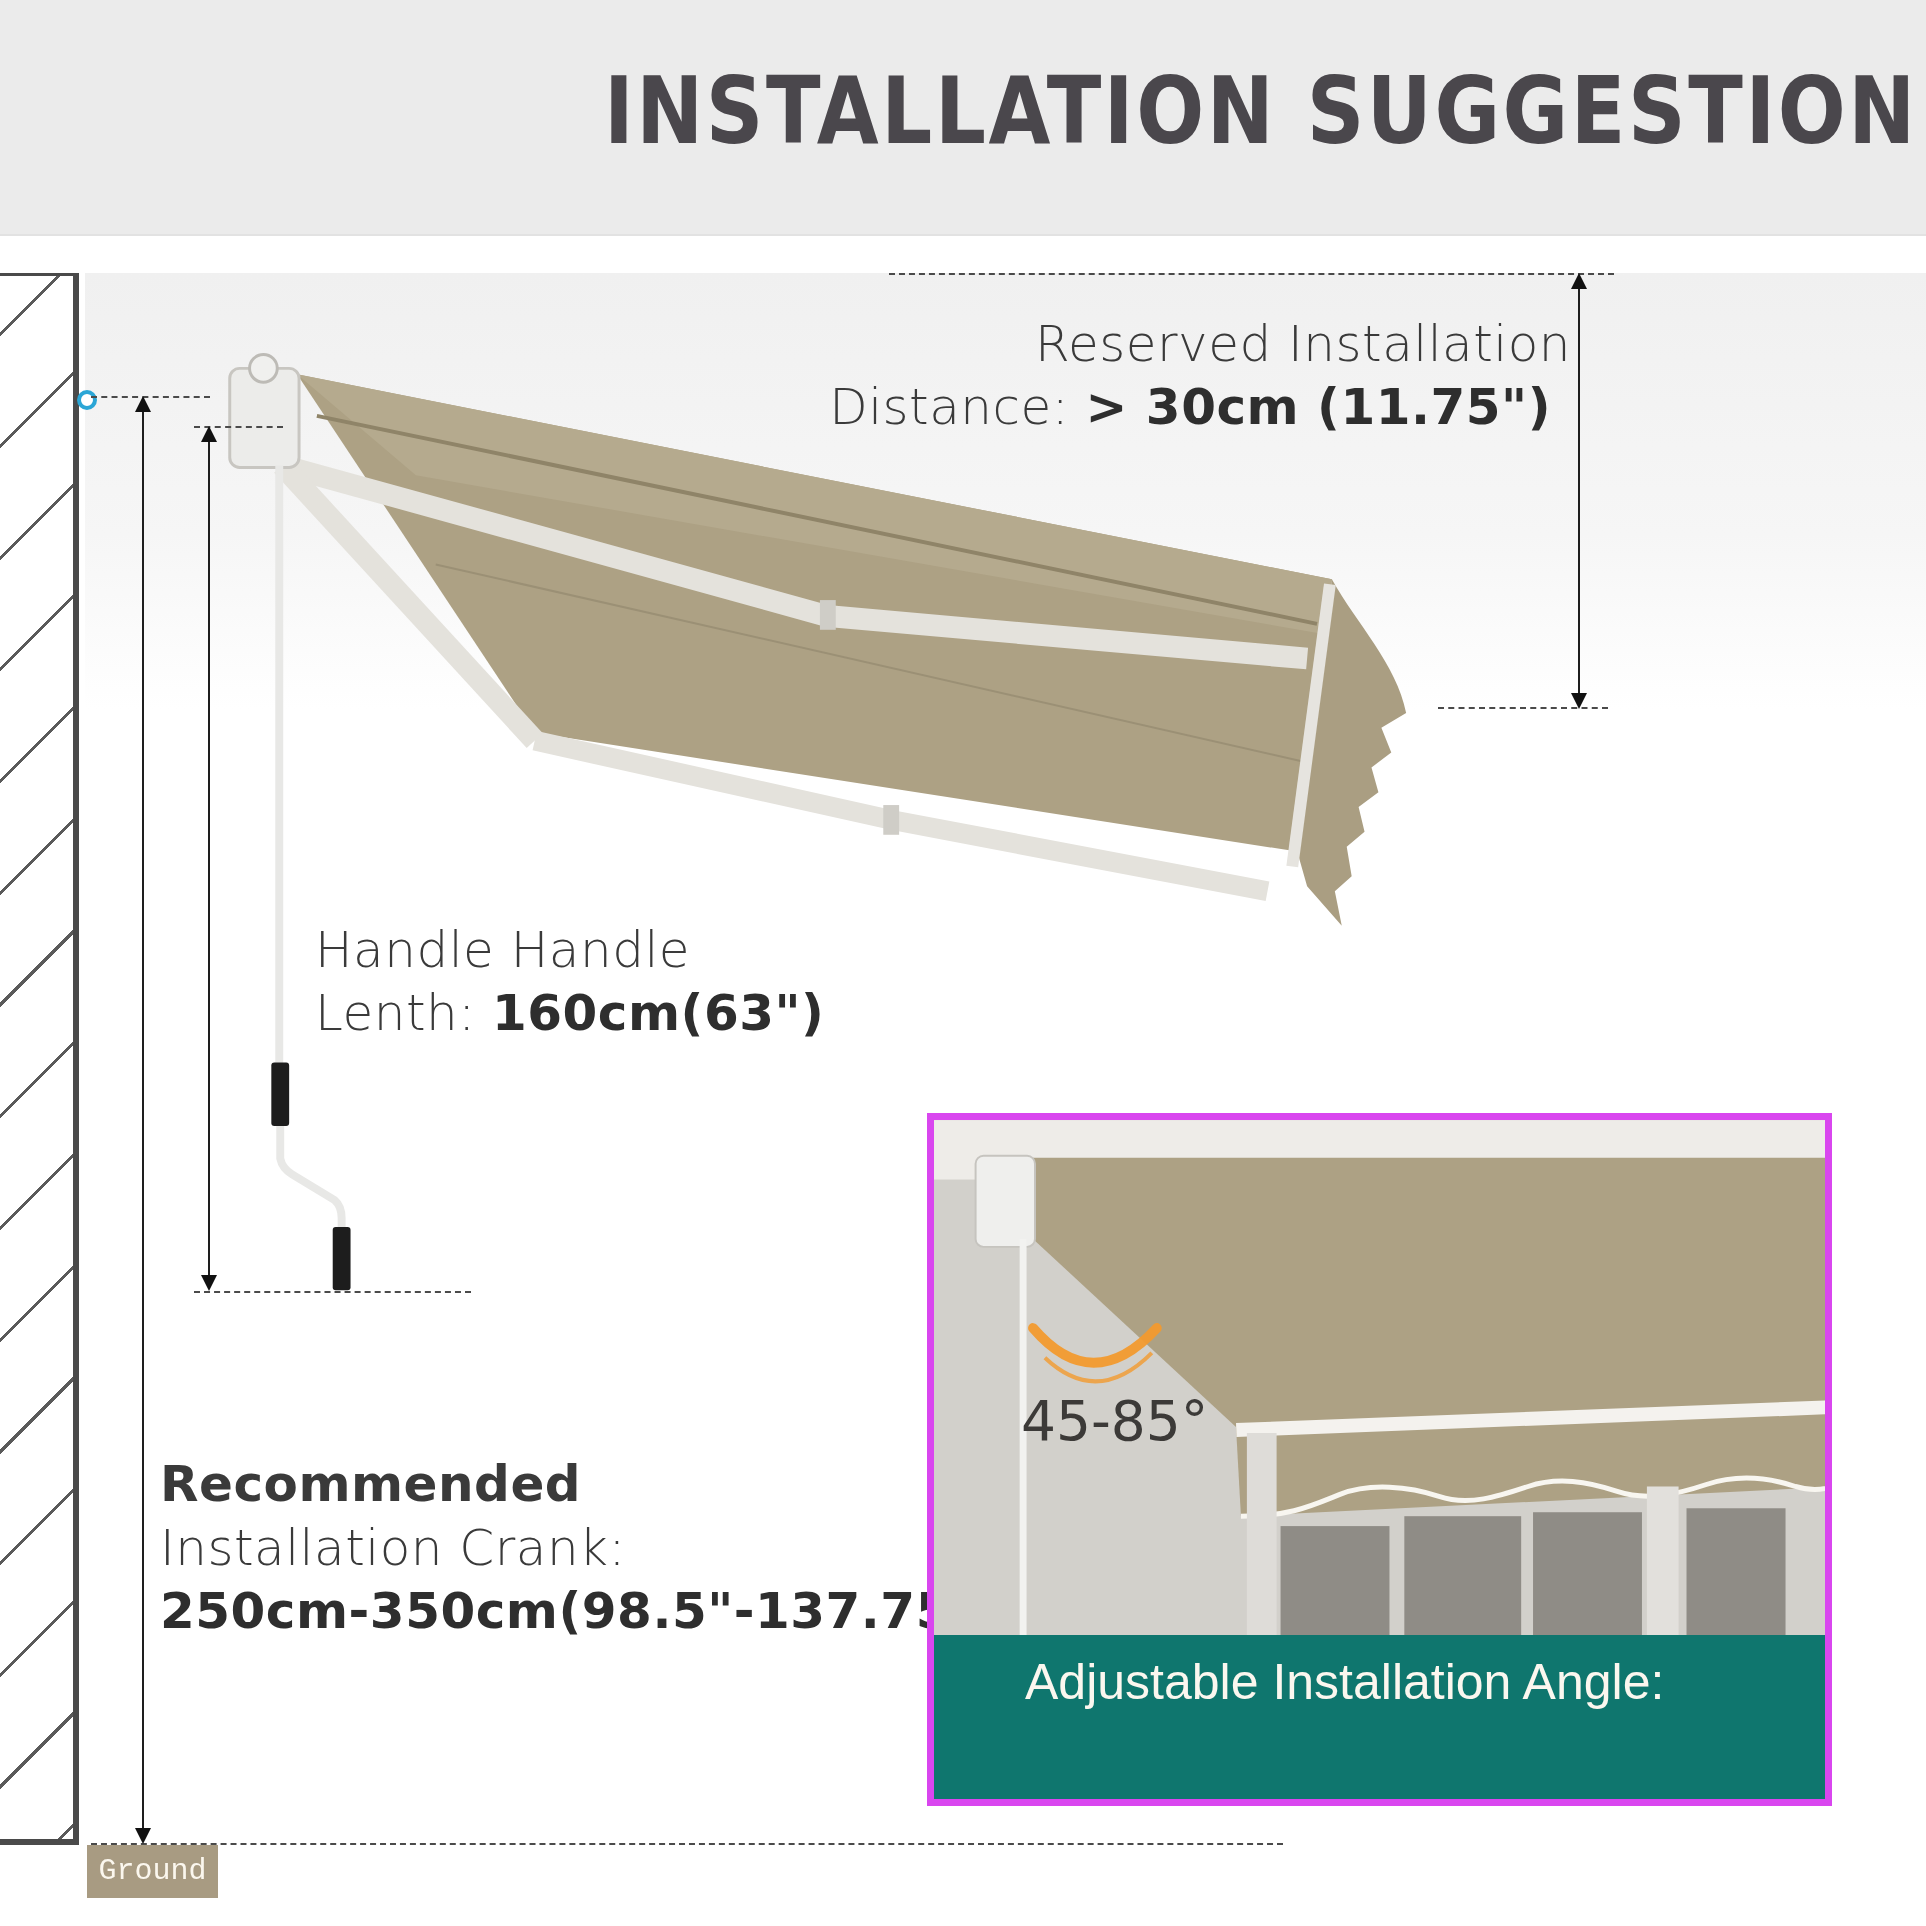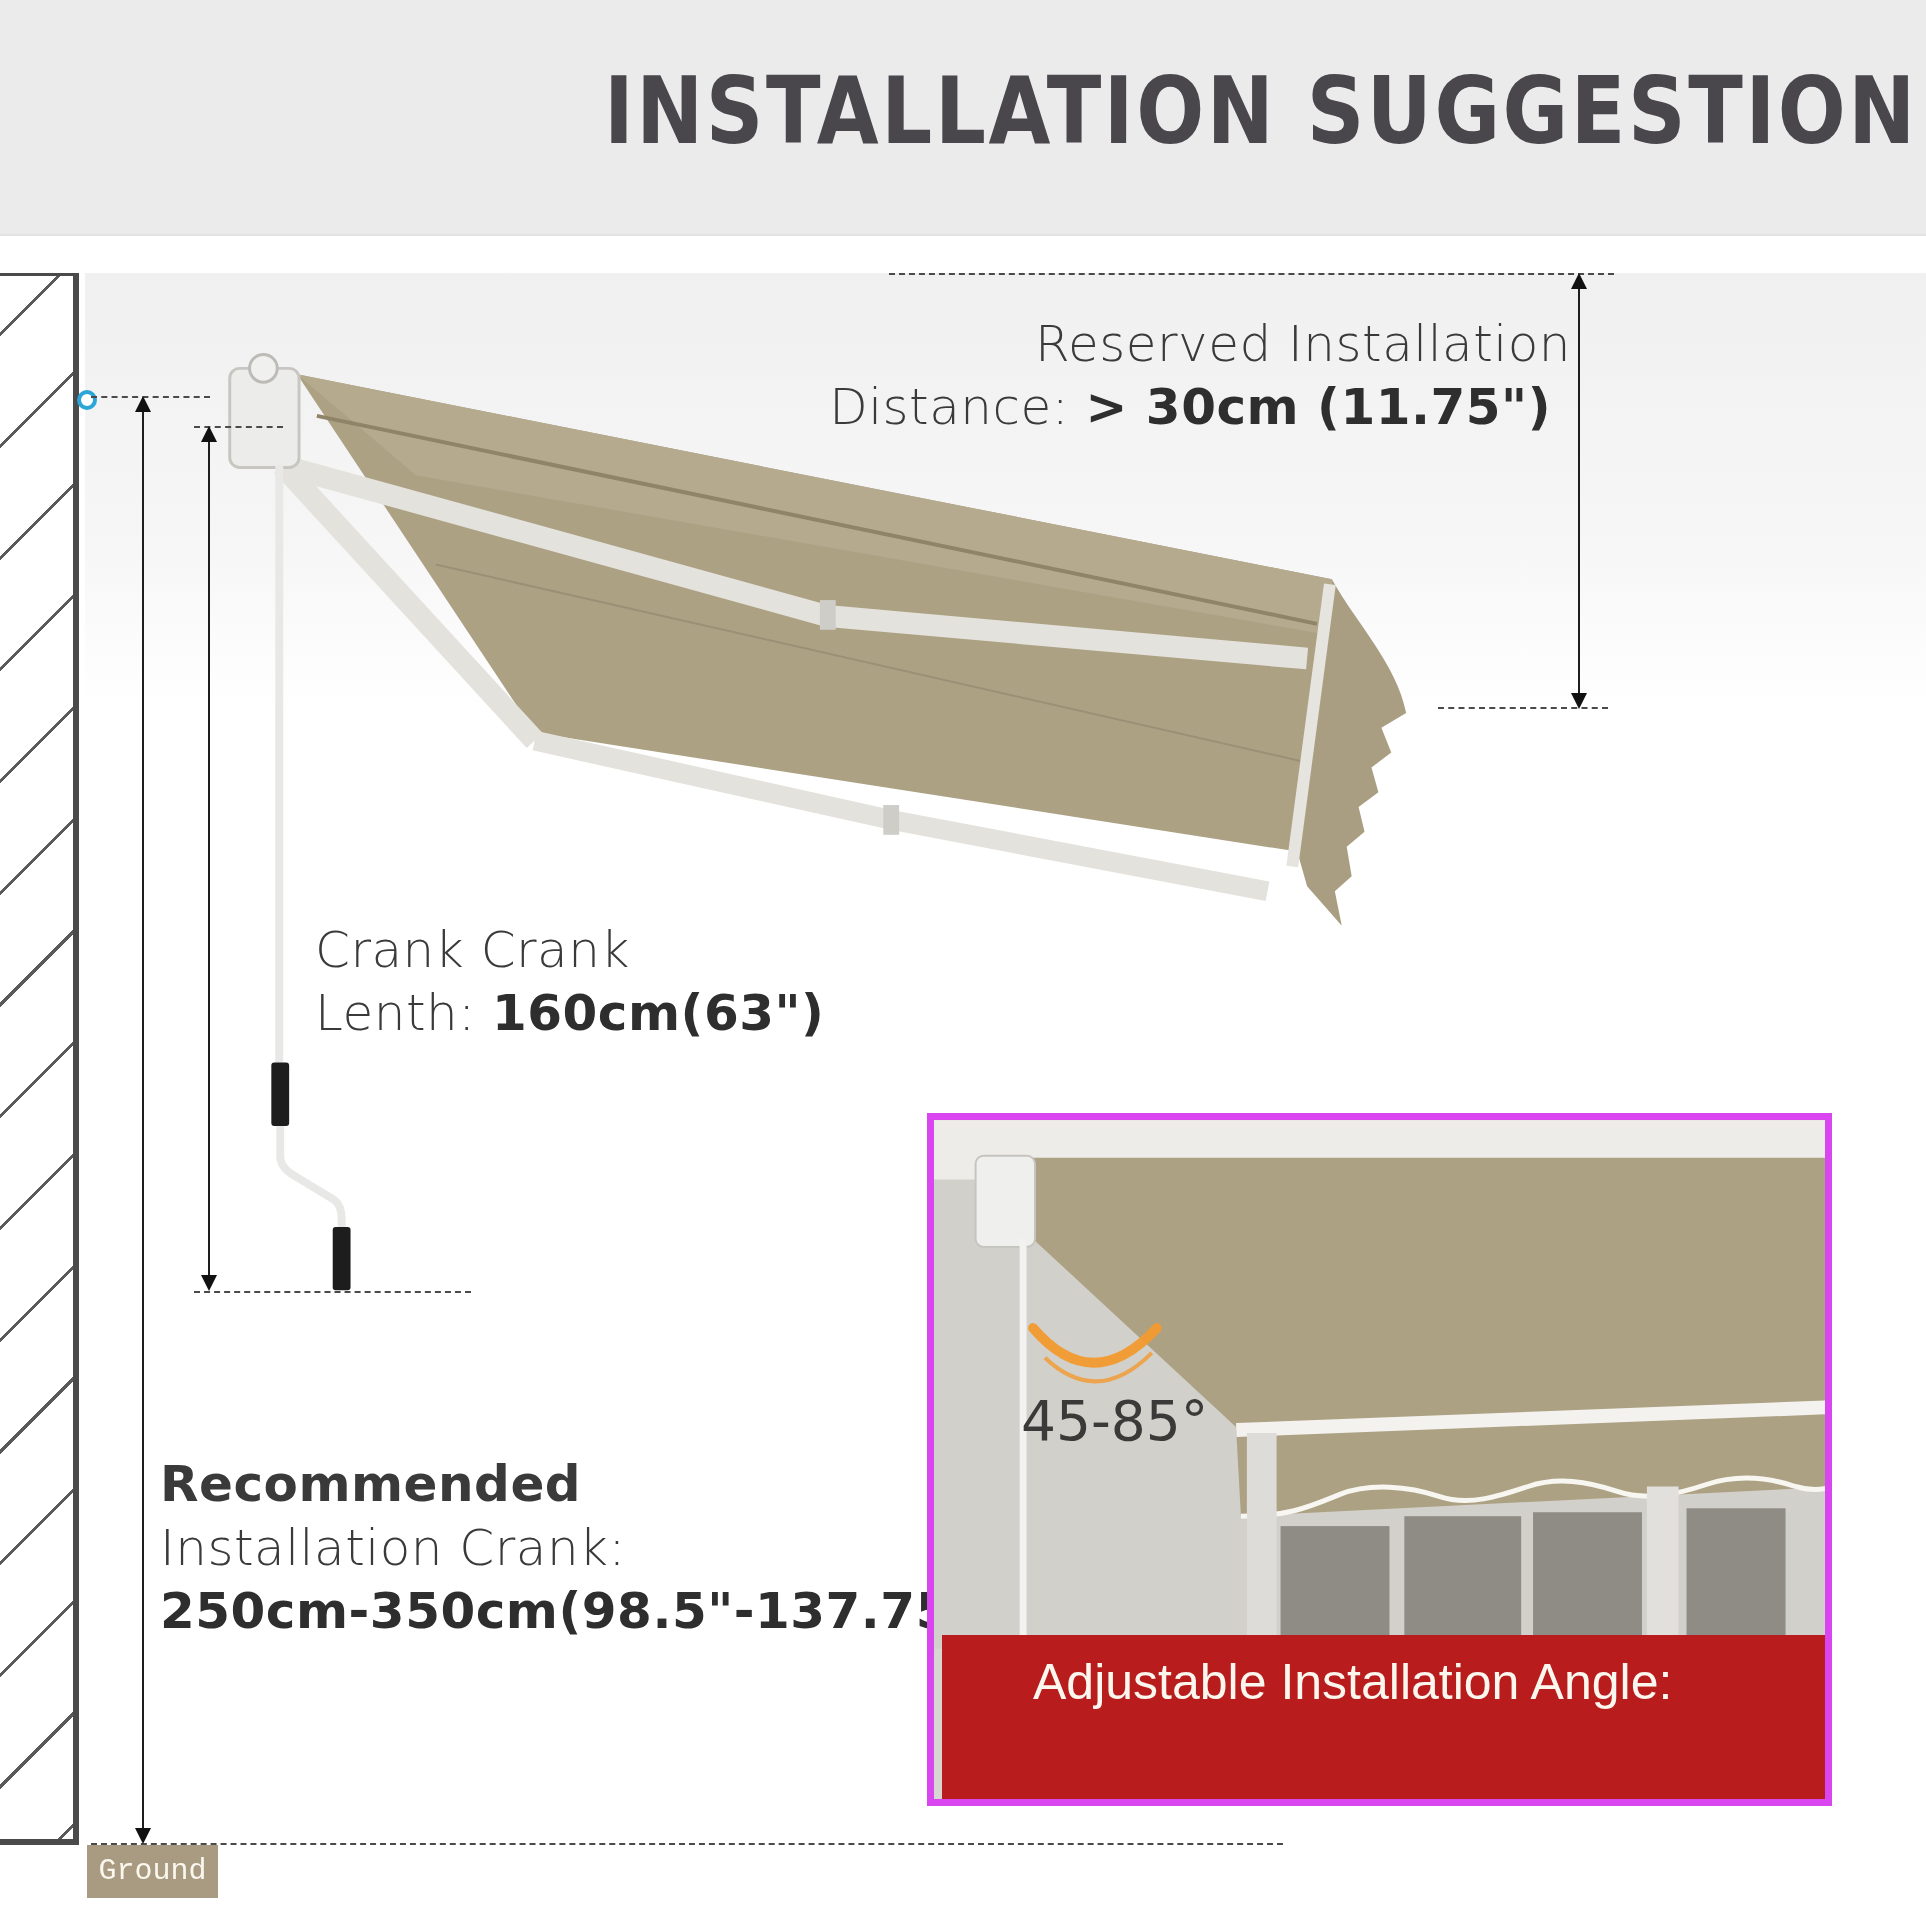--- a/index.html
+++ b/index.html
@@ -44,22 +44,22 @@
     position: absolute; left: 87px; top: 1845px; width: 131px; height: 53px;
     background: #a89b82; color: #fbf7ee; font-family: Liberation Mono, monospace;
     font-size: 30px; line-height: 53px; text-align: center;
   }
   .awning-svg { position: absolute; left: 0; top: 0; }
   .inset {
     position: absolute; left: 927px; top: 1113px; width: 905px; height: 693px;
     border: 7px solid #d946ef; box-sizing: border-box; overflow: hidden; background: #d8d6d2;
   }
   .inset-caption {
-    position: absolute; left: 8px; bottom: 0; width: 100%; height: 164px;
-    background: #b91c1c;
+    position: absolute; left: 0; bottom: 0; width: 100%; height: 164px;
+    background: #0f766e;
   }
   .inset-caption .cap-line {
     position: absolute; left: 91px; font-family: "Liberation Sans", sans-serif;
     color: #fbf7ef; font-size: 50px; white-space: nowrap;
   }
   .inset-caption .cap-line b { font-weight: bold; }
   .angle-label {
     position: absolute; left: 87px; top: 269px; font-family: "DejaVu Sans", sans-serif;
     font-size: 55px; color: #3c3a38; font-weight: 400;
   }
@@ -112,21 +112,21 @@
   <span>Distance:</span>
   <b>&gt; 30cm  (11.75")</b>
 </div>
 
 <div class="dash-h" style="left:194px; top:426px; width:89px;"></div>
 <div class="dash-h" style="left:194px; top:1291px; width:277px;"></div>
 <div class="vline" style="left:208px; top:440px; height:838px;"></div>
 <div class="arrow-up" style="left:201px; top:426px;"></div>
 <div class="arrow-down" style="left:201px; top:1275px;"></div>
 
-<div class="label" style="left:315px; top:919px;">Crank Crank</div>
+<div class="label" style="left:315px; top:919px;">Handle Handle</div>
 <div class="label" style="left:315px; top:982px;">
   <span>Lenth:</span>
   <b>160cm(63")</b>
 </div>
 
 <div class="dash-h" style="left:91px; top:396px; width:119px;"></div>
 <div class="dash-h" style="left:91px; top:1843px; width:1192px;"></div>
 <div class="vline" style="left:142px; top:410px; height:1420px;"></div>
 <div class="arrow-up" style="left:135px; top:396px;"></div>
 <div class="arrow-down" style="left:135px; top:1828px;"></div>

